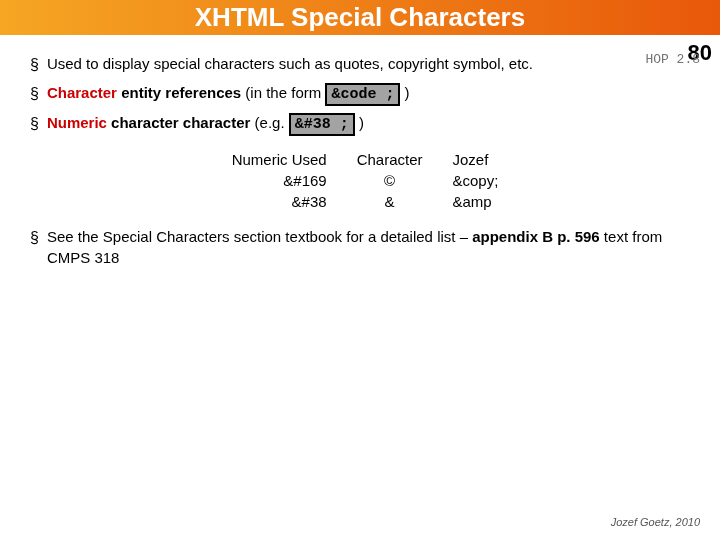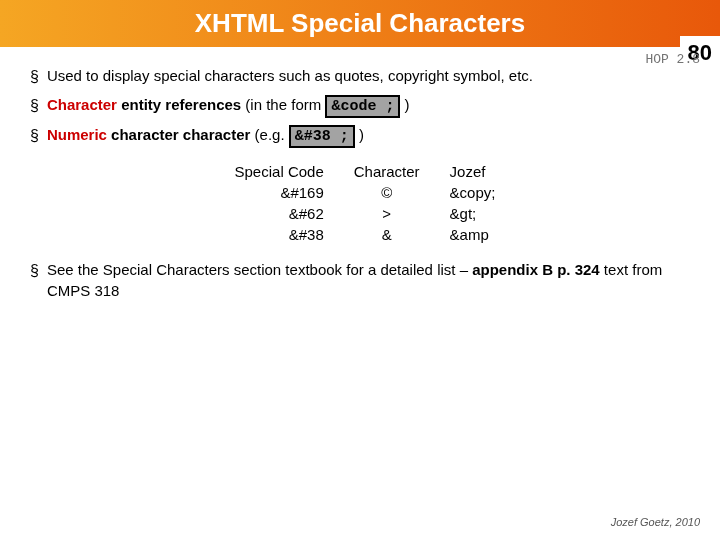--- a/index.html
+++ b/index.html
@@ -10,21 +10,21 @@
       background: #fff;
       font-family: Arial, Helvetica, sans-serif;
       font-size: 15px;
       color: #000;
       overflow: hidden;
       position: relative;
     }
 
     .header {
       background: linear-gradient(to right, #f5a623, #e8580a);
-      padding: 8px 20px;
+      padding: 2px 20px;
       display: flex;
       justify-content: space-between;
       align-items: center;
     }
 
     .header-title {
       font-size: 26px;
       font-weight: bold;
       color: #fff;
       text-align: center;
@@ -165,49 +165,44 @@
         <span class="red-text">Numeric</span> <strong>character character</strong> (e.g. <span class="code-box">&amp;#38 ;</span> )
       </span>
     </li>
 
   </ul>
 
   <div class="table-section">
     <table class="data-table">
       <thead>
         <tr>
-          <td class="col-header">Special Code</td>
+          <td class="col-header">Numeric Used</td>
           <td class="col-header">Character</td>
           <td class="col-header">Jozef</td>
         </tr>
       </thead>
       <tbody>
         <tr>
           <td>&amp;#169</td>
           <td>©</td>
           <td>&amp;copy;</td>
         </tr>
         <tr>
-          <td>&amp;#62</td>
-          <td>&gt;</td>
-          <td>&amp;gt;</td>
-        </tr>
-        <tr>
           <td>&amp;#38</td>
           <td>&amp;</td>
           <td>&amp;amp</td>
         </tr>
       </tbody>
     </table>
   </div>
 
   <ul class="bullet-list">
     <li>
       <span class="bullet-symbol">§</span>
       <span>
-        See the Special Characters section textbook for a detailed list – <strong>appendix B p. 324</strong> text from CMPS 318
+        See the Special Characters section textbook for a detailed list – <strong>appendix B p. 596</strong> text from CMPS 318
       </span>
     </li>
   </ul>
 
 </div>
 
 <div class="footer-note">Jozef Goetz, 2010</div>
 
 </body></html>

